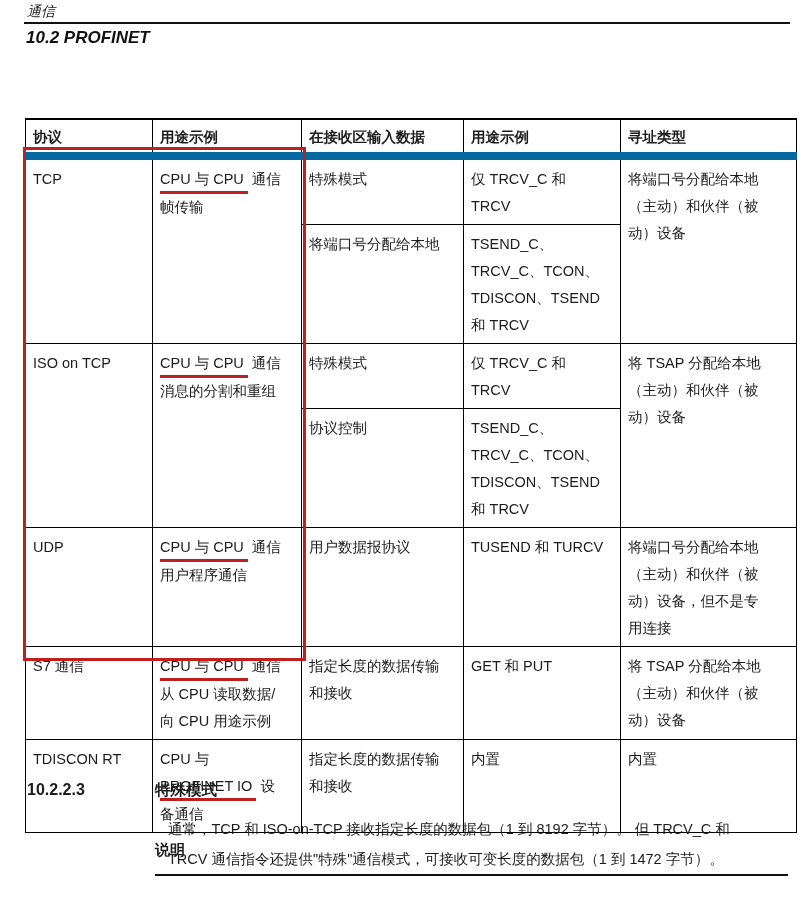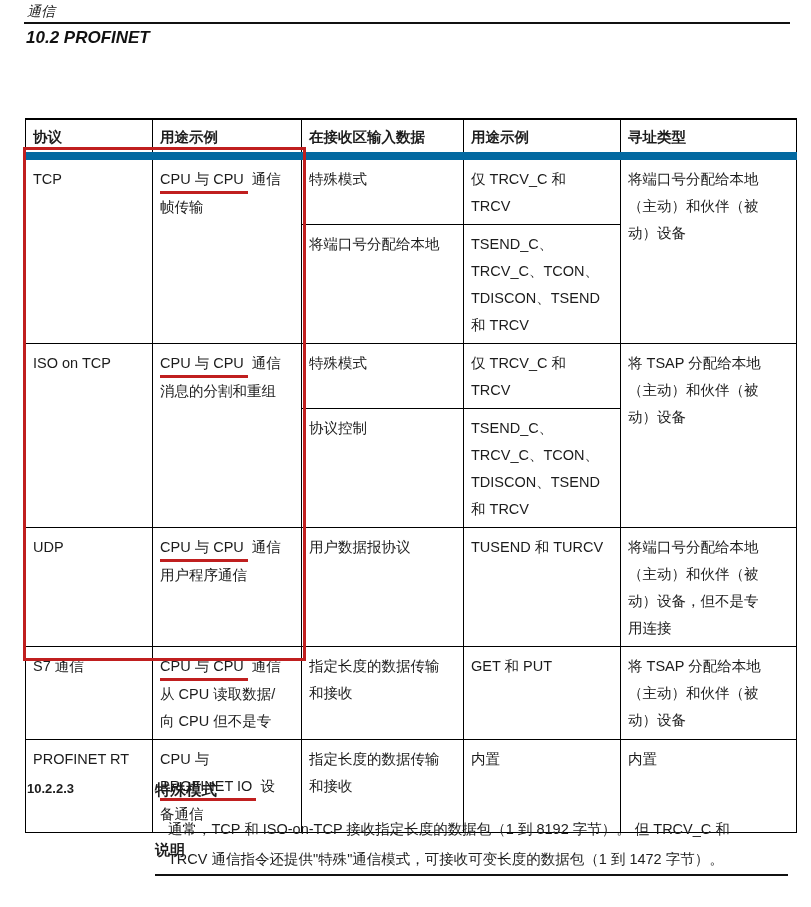--- a/index.html
+++ b/index.html
@@ -87,21 +87,21 @@
     display: inline-block;
     border-bottom: 3px solid #c01f1f;
     padding-bottom: 1px;
     padding-right: 4px;
     line-height: 22px;
   }
 
   
   .subsection-number {
     position: absolute; left: 27px; top: 781px;
-    font-weight: bold; font-size: 13px;
+    font-weight: bold; font-size: 16px;
   }
   .subsection-heading {
     position: absolute; left: 155px; top: 780px;
     font-weight: bold; font-size: 15.5px;
   }
   .body-paragraph {
     position: absolute; left: 168px; top: 814px;
     width: 648px;
     font-size: 14.5px; line-height: 30px;
     white-space: pre-line;
@@ -186,31 +186,31 @@
         <td>用户数据报协议</td>
         <td>TUSEND 和 TURCV</td>
         <td>将端口号分配给本地
 （主动）和伙伴（被
 动）设备，但不是专
 用连接</td>
       </tr>
 
       <tr class="h-r4">
         <td>S7 通信</td>
-        <td><div><span class="rmark">CPU 与 CPU</span><span> 通信</span></div><div>从 CPU 读取数据/</div><div>向 CPU 但不是专</div></td>
+        <td><div><span class="rmark">CPU 与 CPU</span><span> 通信</span></div><div>从 CPU 读取数据/</div><div>向 CPU 用途示例</div></td>
         <td>指定长度的数据传输
 和接收</td>
         <td>GET 和 PUT</td>
         <td>将 TSAP 分配给本地
 （主动）和伙伴（被
 动）设备</td>
       </tr>
 
       <tr class="h-r5">
-        <td>PROFINET RT</td>
+        <td>TDISCON RT</td>
         <td><div>CPU 与</div><div><span class="rmark">PROFINET IO</span><span> 设</span></div><div>备通信</div></td>
         <td>指定长度的数据传输
 和接收</td>
         <td>内置</td>
         <td>内置</td>
       </tr>
     </tbody>
   </table>
 
   <div class="red-box"></div>

